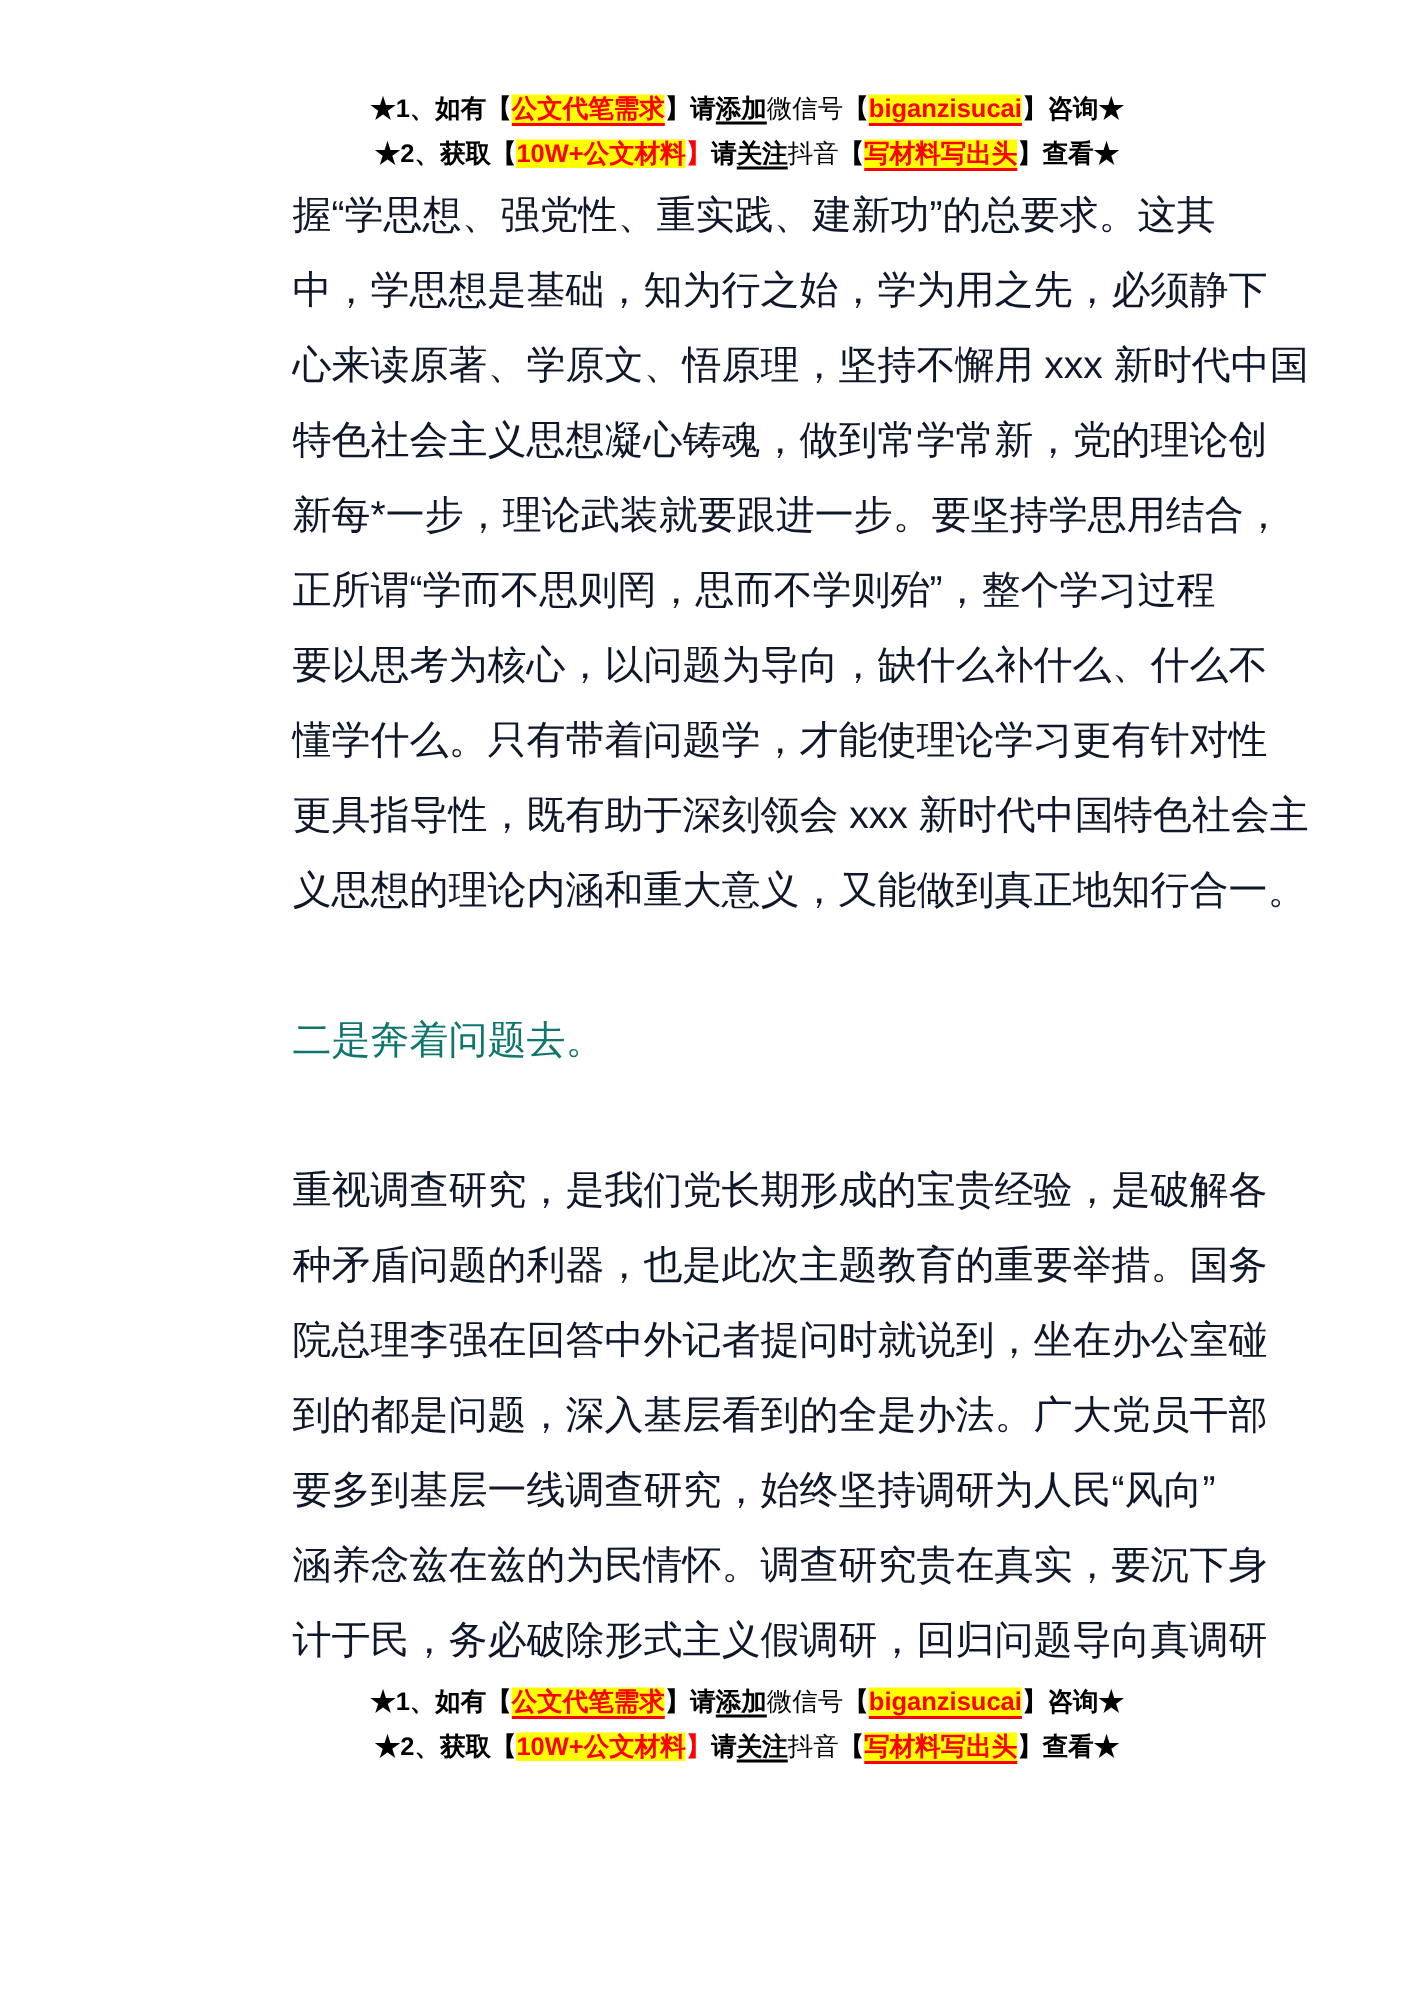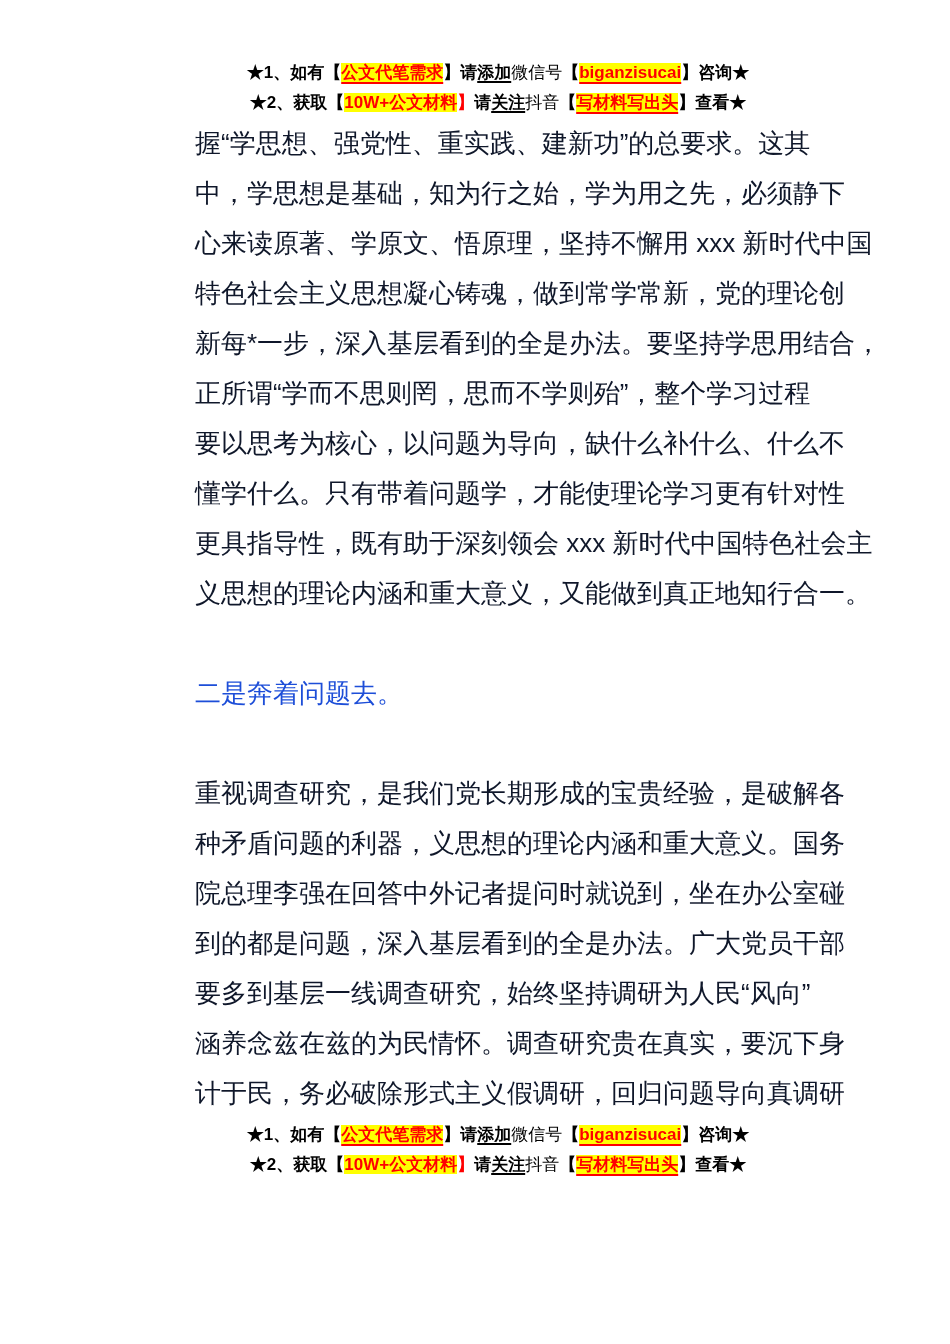--- a/index.html
+++ b/index.html
@@ -48,50 +48,50 @@
     text-align: justify;
     text-align-last: justify;
     white-space: nowrap;
     color: #0f172a;
   }
   .heading {
     font-size: 26px;
     line-height: 50px;
     margin: 50px 0;
     text-align: left;
-    color: #1d4ed8;
+    color: #0f766e;
   }
 </style>
 </head>
 <body>
 
 <div class="page">
 
   <div class="ad ad-top">
     <div class="ad-line"><span class="seg-bold">★1、如有【</span><span class="seg-bold seg-red seg-highlight seg-underline-red">公文代笔需求</span><span class="seg-bold">】请</span><span class="seg-bold seg-underline">添加</span><span class="seg-regular">微信号</span><span class="seg-bold">【</span><span class="seg-bold seg-red seg-highlight seg-underline-red">biganzisucai</span><span class="seg-bold">】咨询★</span></div>
     <div class="ad-line"><span class="seg-bold">★2、获取【</span><span class="seg-bold seg-red seg-highlight">10W+公文材料</span><span class="seg-bold seg-red">】</span><span class="seg-bold">请</span><span class="seg-bold seg-underline">关注</span><span class="seg-regular">抖音</span><span class="seg-bold">【</span><span class="seg-bold seg-red seg-highlight seg-underline-red">写材料写出头</span><span class="seg-bold">】查看★</span></div>
   </div>
 
   <div class="body-text">
     <div class="para">
         <div class="line">握“学思想、强党性、重实践、建新功”的总要求。这其</div>
         <div class="line">中，学思想是基础，知为行之始，学为用之先，必须静下</div>
         <div class="line">心来读原著、学原文、悟原理，坚持不懈用 xxx 新时代中国</div>
         <div class="line">特色社会主义思想凝心铸魂，做到常学常新，党的理论创</div>
-        <div class="line">新每*一步，深入基层看到的全是办法。要坚持学思用结合，</div>
+        <div class="line">新每*一步，理论武装就要跟进一步。要坚持学思用结合，</div>
         <div class="line">正所谓“学而不思则罔，思而不学则殆”，整个学习过程</div>
         <div class="line">要以思考为核心，以问题为导向，缺什么补什么、什么不</div>
         <div class="line">懂学什么。只有带着问题学，才能使理论学习更有针对性</div>
         <div class="line">更具指导性，既有助于深刻领会 xxx 新时代中国特色社会主</div>
         <div class="line">义思想的理论内涵和重大意义，又能做到真正地知行合一。</div>
       </div>
     <div class="heading">二是奔着问题去。</div>
     <div class="para">
         <div class="line">重视调查研究，是我们党长期形成的宝贵经验，是破解各</div>
-        <div class="line">种矛盾问题的利器，义思想的理论内涵和重大意义。国务</div>
+        <div class="line">种矛盾问题的利器，也是此次主题教育的重要举措。国务</div>
         <div class="line">院总理李强在回答中外记者提问时就说到，坐在办公室碰</div>
         <div class="line">到的都是问题，深入基层看到的全是办法。广大党员干部</div>
         <div class="line">要多到基层一线调查研究，始终坚持调研为人民“风向”</div>
         <div class="line">涵养念兹在兹的为民情怀。调查研究贵在真实，要沉下身</div>
         <div class="line">计于民，务必破除形式主义假调研，回归问题导向真调研</div>
       </div>
   </div>
 
   <div class="ad ad-bottom">
     <div class="ad-line"><span class="seg-bold">★1、如有【</span><span class="seg-bold seg-red seg-highlight seg-underline-red">公文代笔需求</span><span class="seg-bold">】请</span><span class="seg-bold seg-underline">添加</span><span class="seg-regular">微信号</span><span class="seg-bold">【</span><span class="seg-bold seg-red seg-highlight seg-underline-red">biganzisucai</span><span class="seg-bold">】咨询★</span></div>

